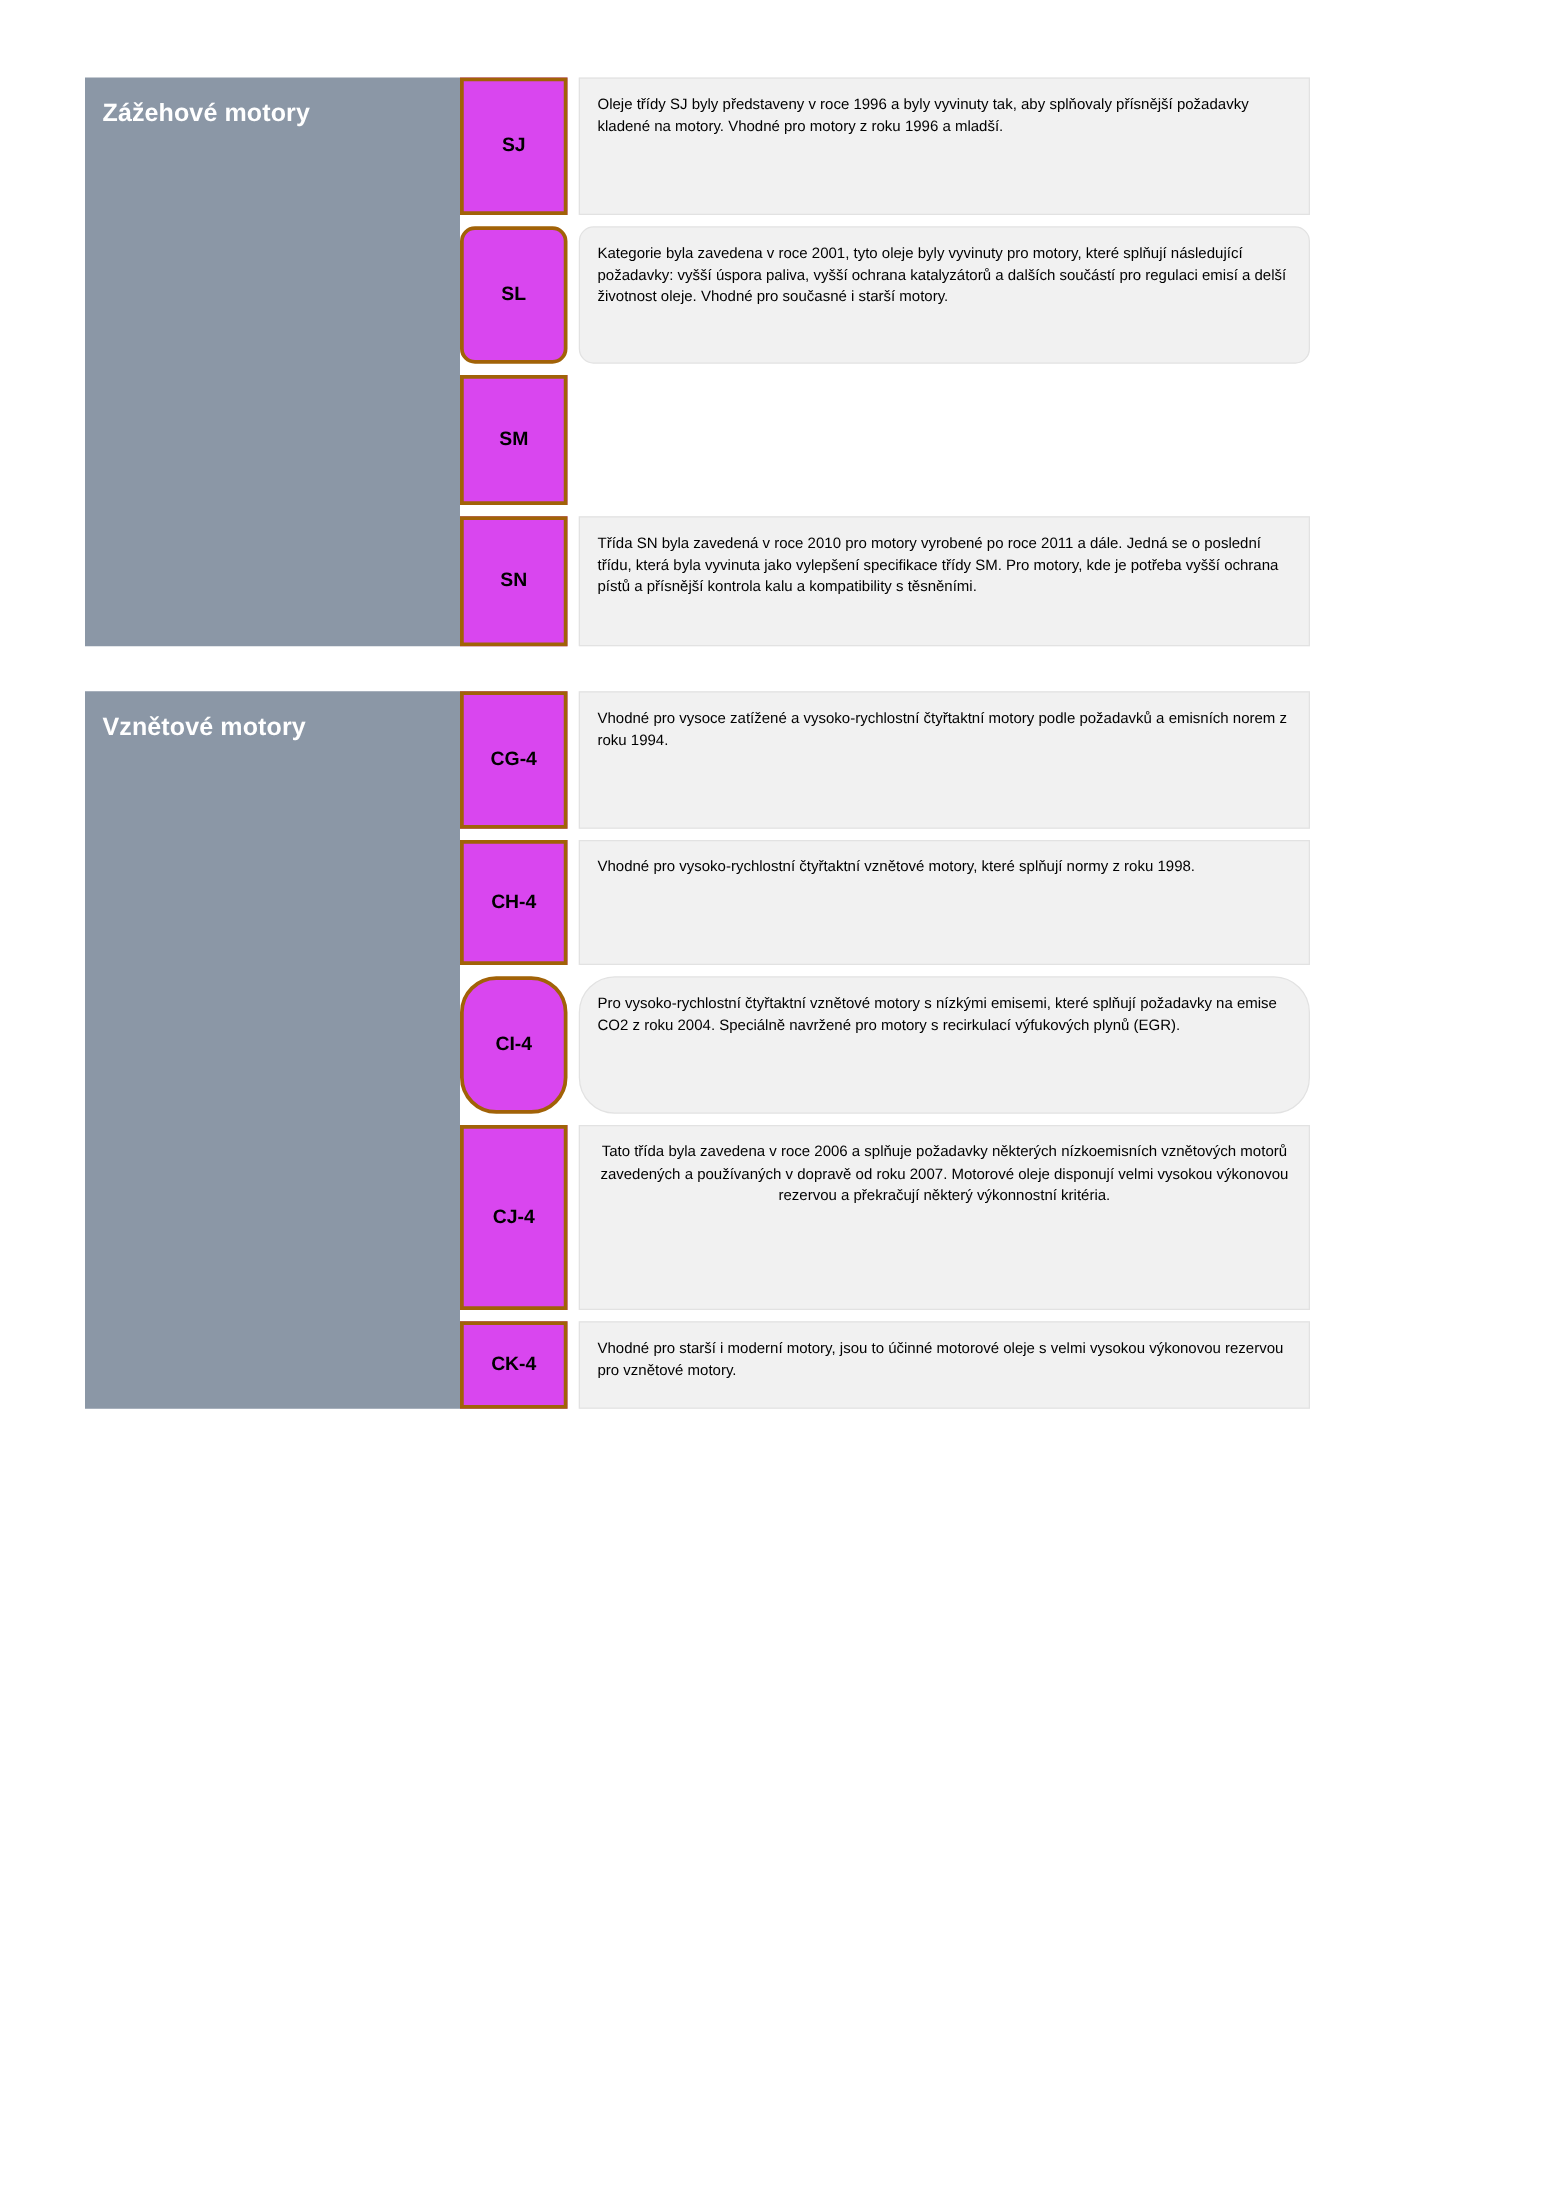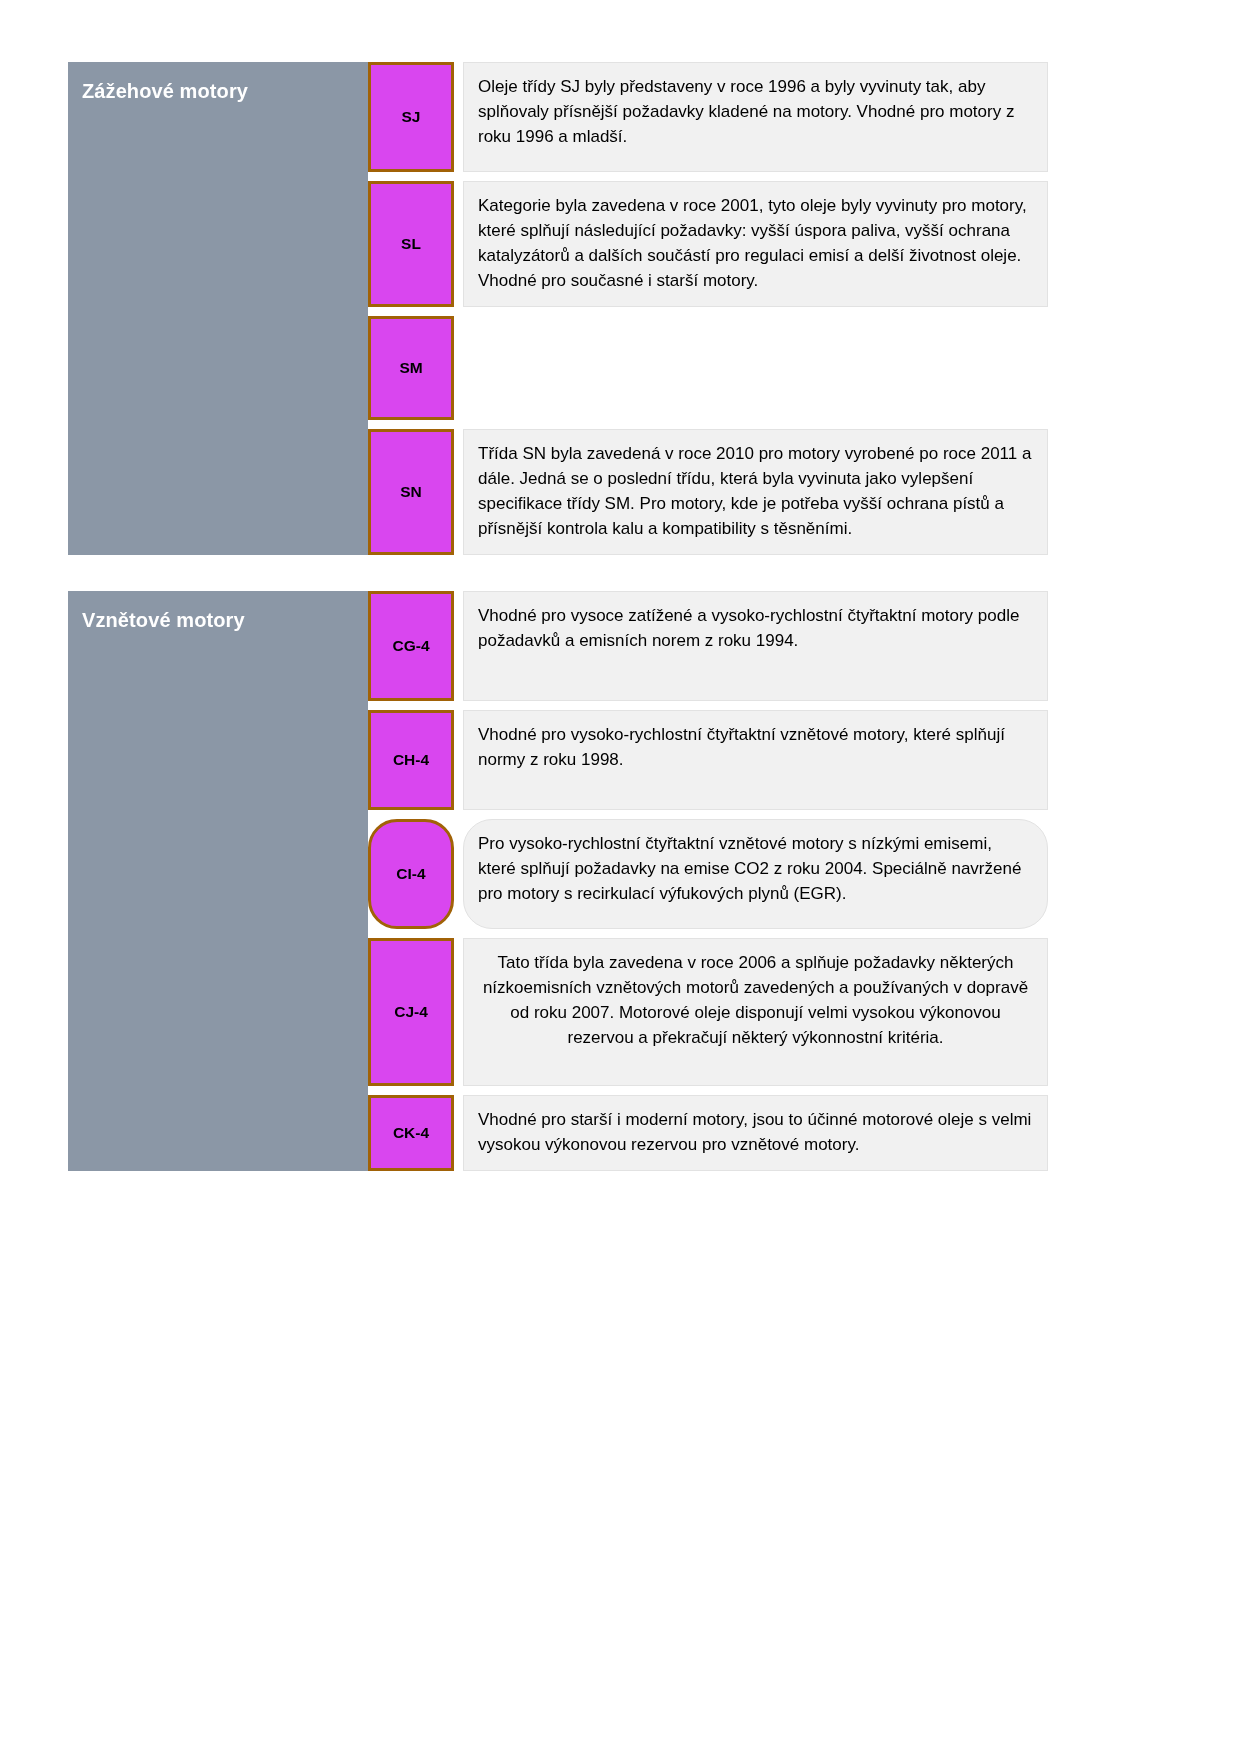--- a/index.html
+++ b/index.html
@@ -72,28 +72,28 @@
     color: #000000;
     margin-right: 9px;
   }
 
   .desc-cell {
     flex: 1 1 auto;
     background: #f1f1f1;
     border: 1px solid #e2e2e2;
     box-sizing: border-box;
     padding: 12px 14px 12px 14px;
-    font-size: 17px;
+    font-size: 12px;
     line-height: 1.47;
     color: #000000;
   }
 
   
   .h1 { min-height: 110px; }
-  .h2 { min-height: 110px; }
+  .h2 { min-height: 110px; border-radius: 12px; }
   .h3 { min-height: 104px; }
   .h4 { min-height: 104px; }
 
   .hA { min-height: 110px; }
   .hB { min-height: 100px; }
   .hC { min-height: 110px; border-radius: 29px; }
   .hD { min-height: 148px; text-align: center; }
   .hE { min-height: 70px; }
 </style>
 </head>

